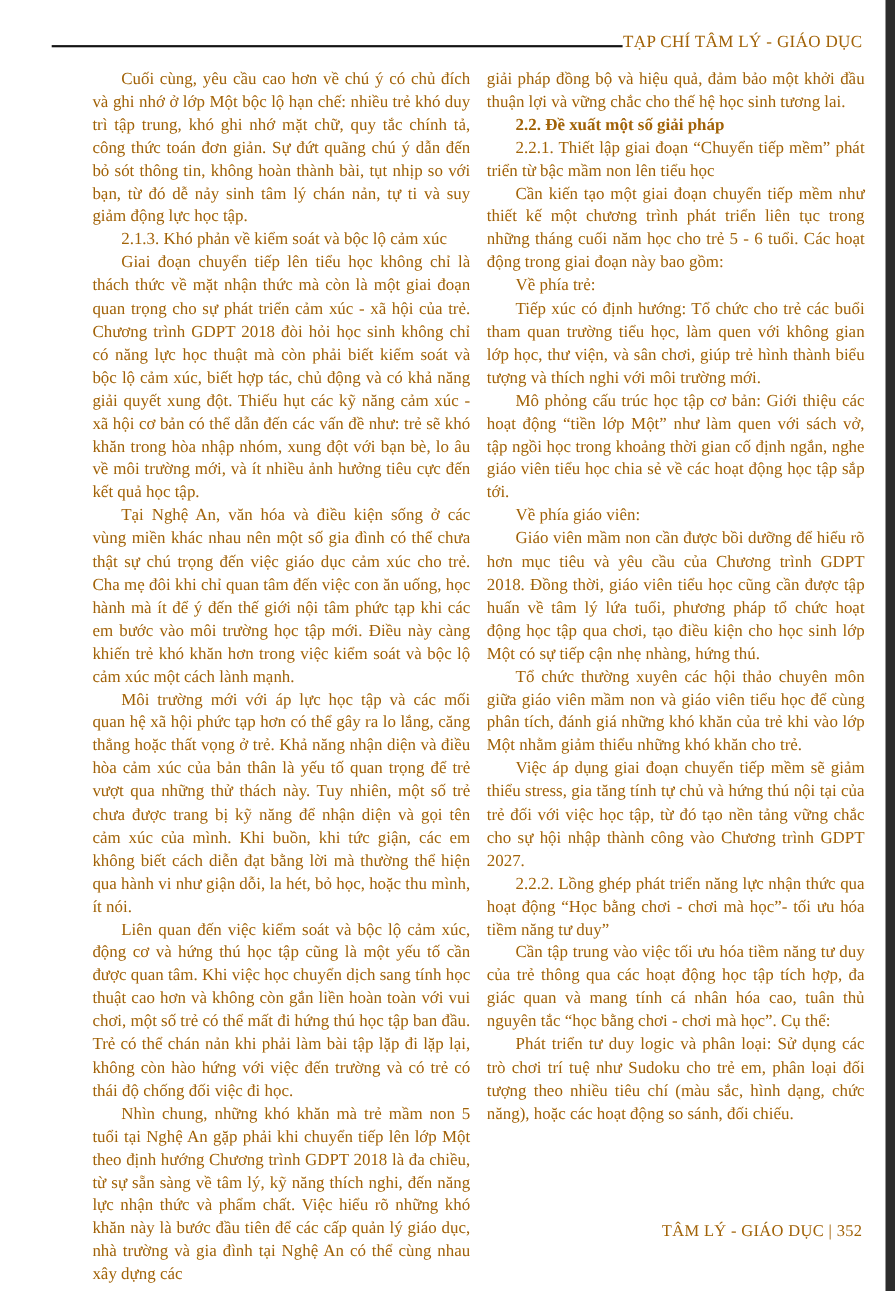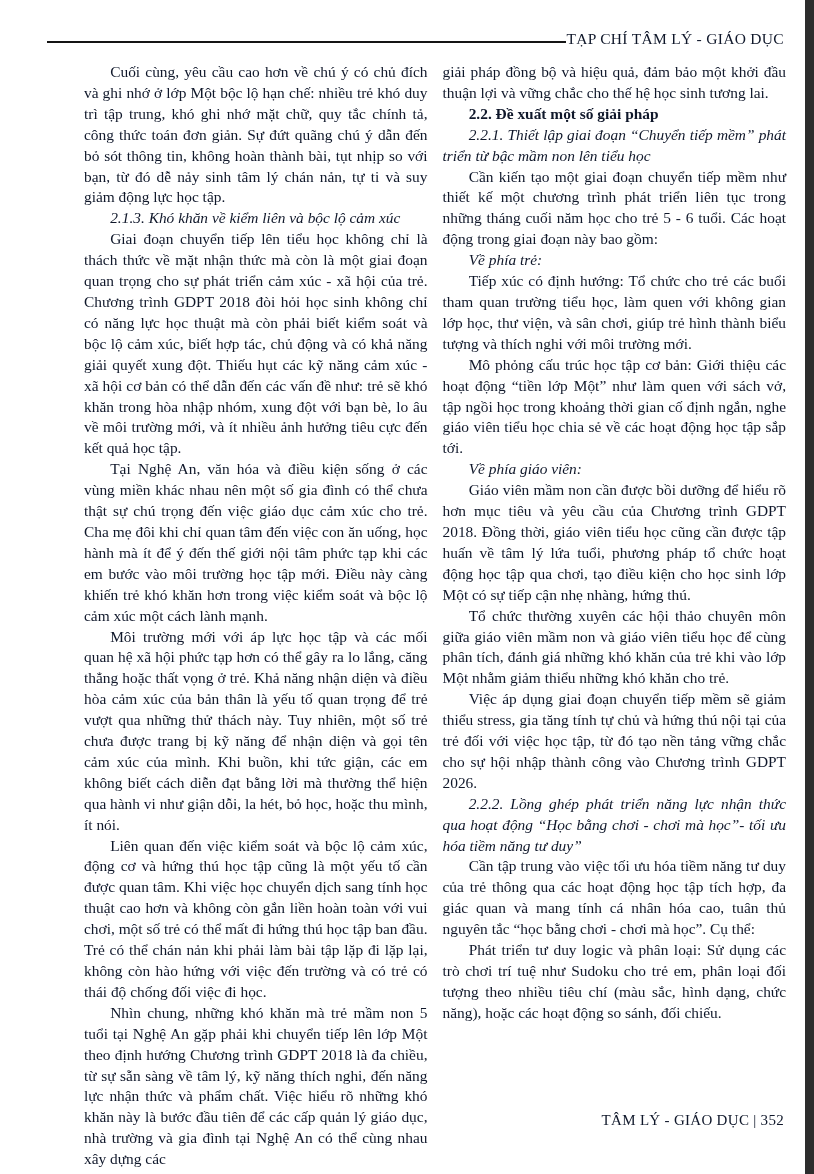--- a/index.html
+++ b/index.html
@@ -4,21 +4,21 @@
 <style>
   html, body { margin: 0; padding: 0; }
   body { background: #e8e8e8; }
   .page {
     position: relative;
     width: 814px;
     height: 1174px;
     background: #ffffff;
     overflow: hidden;
     font-family: "Liberation Serif", "DejaVu Serif", serif;
-    color: #0f172a;
+    color: #a16207;
   }
   .scan-edge {
     position: absolute;
     top: 0; right: 0;
     width: 9px; height: 100%;
     background: #2d2d2d;
   }
   .header {
     display: flex;
     align-items: flex-end;
@@ -41,21 +41,21 @@
     gap: 15px;
     padding: 15px 28px 0 84px;
     font-size: 15.4px;
     line-height: 20.9px;
     text-align: justify;
   }
   .col { flex: 1 1 50%; min-width: 0; }
   .blk { margin: 0; }
   .blk.body { text-indent: 1.7em; }
   .blk.body-cont { text-indent: 0; }
-  .blk.heading-italic { font-style: italic; text-indent: 1.7em; }
+  .blk.heading-italic { text-indent: 1.7em; }
   .blk.heading-bold { font-weight: bold; text-indent: 1.7em; }
   .footer {
     position: absolute;
     top: 1112px;
     right: 30px;
     font-size: 15px;
     letter-spacing: 0.3px;
   }
 </style>
 </head>
@@ -64,39 +64,39 @@
 <div class="page">
 
   <div class="header">
     <div class="rule"></div>
     <span class="journal">TẠP CHÍ TÂM LÝ - GIÁO DỤC</span>
   </div>
 
   <div class="columns">
     <div class="col" id="col-left">
         <p class="blk body">Cuối cùng, yêu cầu cao hơn về chú ý có chủ đích và ghi nhớ ở lớp Một bộc lộ hạn chế: nhiều trẻ khó duy trì tập trung, khó ghi nhớ mặt chữ, quy tắc chính tả, công thức toán đơn giản. Sự đứt quãng chú ý dẫn đến bỏ sót thông tin, không hoàn thành bài, tụt nhịp so với bạn, từ đó dễ nảy sinh tâm lý chán nản, tự ti và suy giảm động lực học tập.</p>
-        <p class="blk heading-italic">2.1.3. Khó khăn về kiểm liên và bộc lộ cảm xúc</p>
+        <p class="blk heading-italic">2.1.3. Khó phản về kiểm soát và bộc lộ cảm xúc</p>
         <p class="blk body">Giai đoạn chuyển tiếp lên tiểu học không chỉ là thách thức về mặt nhận thức mà còn là một giai đoạn quan trọng cho sự phát triển cảm xúc - xã hội của trẻ. Chương trình GDPT 2018 đòi hỏi học sinh không chỉ có năng lực học thuật mà còn phải biết kiểm soát và bộc lộ cảm xúc, biết hợp tác, chủ động và có khả năng giải quyết xung đột. Thiếu hụt các kỹ năng cảm xúc - xã hội cơ bản có thể dẫn đến các vấn đề như: trẻ sẽ khó khăn trong hòa nhập nhóm, xung đột với bạn bè, lo âu về môi trường mới, và ít nhiều ảnh hưởng tiêu cực đến kết quả học tập.</p>
         <p class="blk body">Tại Nghệ An, văn hóa và điều kiện sống ở các vùng miền khác nhau nên một số gia đình có thể chưa thật sự chú trọng đến việc giáo dục cảm xúc cho trẻ. Cha mẹ đôi khi chỉ quan tâm đến việc con ăn uống, học hành mà ít để ý đến thế giới nội tâm phức tạp khi các em bước vào môi trường học tập mới. Điều này càng khiến trẻ khó khăn hơn trong việc kiểm soát và bộc lộ cảm xúc một cách lành mạnh.</p>
         <p class="blk body">Môi trường mới với áp lực học tập và các mối quan hệ xã hội phức tạp hơn có thể gây ra lo lắng, căng thẳng hoặc thất vọng ở trẻ. Khả năng nhận diện và điều hòa cảm xúc của bản thân là yếu tố quan trọng để trẻ vượt qua những thử thách này. Tuy nhiên, một số trẻ chưa được trang bị kỹ năng để nhận diện và gọi tên cảm xúc của mình. Khi buồn, khi tức giận, các em không biết cách diễn đạt bằng lời mà thường thể hiện qua hành vi như giận dỗi, la hét, bỏ học, hoặc thu mình, ít nói.</p>
         <p class="blk body">Liên quan đến việc kiểm soát và bộc lộ cảm xúc, động cơ và hứng thú học tập cũng là một yếu tố cần được quan tâm. Khi việc học chuyển dịch sang tính học thuật cao hơn và không còn gắn liền hoàn toàn với vui chơi, một số trẻ có thể mất đi hứng thú học tập ban đầu. Trẻ có thể chán nản khi phải làm bài tập lặp đi lặp lại, không còn hào hứng với việc đến trường và có trẻ có thái độ chống đối việc đi học.</p>
         <p class="blk body">Nhìn chung, những khó khăn mà trẻ mầm non 5 tuổi tại Nghệ An gặp phải khi chuyển tiếp lên lớp Một theo định hướng Chương trình GDPT 2018 là đa chiều, từ sự sẵn sàng về tâm lý, kỹ năng thích nghi, đến năng lực nhận thức và phẩm chất. Việc hiểu rõ những khó khăn này là bước đầu tiên để các cấp quản lý giáo dục, nhà trường và gia đình tại Nghệ An có thể cùng nhau xây dựng các</p>
       </div>
     <div class="col" id="col-right">
         <p class="blk body-cont">giải pháp đồng bộ và hiệu quả, đảm bảo một khởi đầu thuận lợi và vững chắc cho thế hệ học sinh tương lai.</p>
         <p class="blk heading-bold">2.2. Đề xuất một số giải pháp</p>
         <p class="blk heading-italic">2.2.1. Thiết lập giai đoạn “Chuyển tiếp mềm” phát triển từ bậc mầm non lên tiểu học</p>
         <p class="blk body">Cần kiến tạo một giai đoạn chuyển tiếp mềm như thiết kế một chương trình phát triển liên tục trong những tháng cuối năm học cho trẻ 5 - 6 tuổi. Các hoạt động trong giai đoạn này bao gồm:</p>
         <p class="blk heading-italic">Về phía trẻ:</p>
         <p class="blk body">Tiếp xúc có định hướng: Tổ chức cho trẻ các buổi tham quan trường tiểu học, làm quen với không gian lớp học, thư viện, và sân chơi, giúp trẻ hình thành biểu tượng và thích nghi với môi trường mới.</p>
         <p class="blk body">Mô phỏng cấu trúc học tập cơ bản: Giới thiệu các hoạt động “tiền lớp Một” như làm quen với sách vở, tập ngồi học trong khoảng thời gian cố định ngắn, nghe giáo viên tiểu học chia sẻ về các hoạt động học tập sắp tới.</p>
         <p class="blk heading-italic">Về phía giáo viên:</p>
         <p class="blk body">Giáo viên mầm non cần được bồi dưỡng để hiểu rõ hơn mục tiêu và yêu cầu của Chương trình GDPT 2018. Đồng thời, giáo viên tiểu học cũng cần được tập huấn về tâm lý lứa tuổi, phương pháp tổ chức hoạt động học tập qua chơi, tạo điều kiện cho học sinh lớp Một có sự tiếp cận nhẹ nhàng, hứng thú.</p>
         <p class="blk body">Tổ chức thường xuyên các hội thảo chuyên môn giữa giáo viên mầm non và giáo viên tiểu học để cùng phân tích, đánh giá những khó khăn của trẻ khi vào lớp Một nhằm giảm thiểu những khó khăn cho trẻ.</p>
-        <p class="blk body">Việc áp dụng giai đoạn chuyển tiếp mềm sẽ giảm thiểu stress, gia tăng tính tự chủ và hứng thú nội tại của trẻ đối với việc học tập, từ đó tạo nền tảng vững chắc cho sự hội nhập thành công vào Chương trình GDPT 2026.</p>
+        <p class="blk body">Việc áp dụng giai đoạn chuyển tiếp mềm sẽ giảm thiểu stress, gia tăng tính tự chủ và hứng thú nội tại của trẻ đối với việc học tập, từ đó tạo nền tảng vững chắc cho sự hội nhập thành công vào Chương trình GDPT 2027.</p>
         <p class="blk heading-italic">2.2.2. Lồng ghép phát triển năng lực nhận thức qua hoạt động “Học bằng chơi - chơi mà học”- tối ưu hóa tiềm năng tư duy”</p>
         <p class="blk body">Cần tập trung vào việc tối ưu hóa tiềm năng tư duy của trẻ thông qua các hoạt động học tập tích hợp, đa giác quan và mang tính cá nhân hóa cao, tuân thủ nguyên tắc “học bằng chơi - chơi mà học”. Cụ thể:</p>
         <p class="blk body">Phát triển tư duy logic và phân loại: Sử dụng các trò chơi trí tuệ như Sudoku cho trẻ em, phân loại đối tượng theo nhiều tiêu chí (màu sắc, hình dạng, chức năng), hoặc các hoạt động so sánh, đối chiếu.</p>
       </div>
   </div>
 
   <div class="footer">TÂM LÝ - GIÁO DỤC  | 352</div>
 
   <div class="scan-edge"></div>
 </div>

